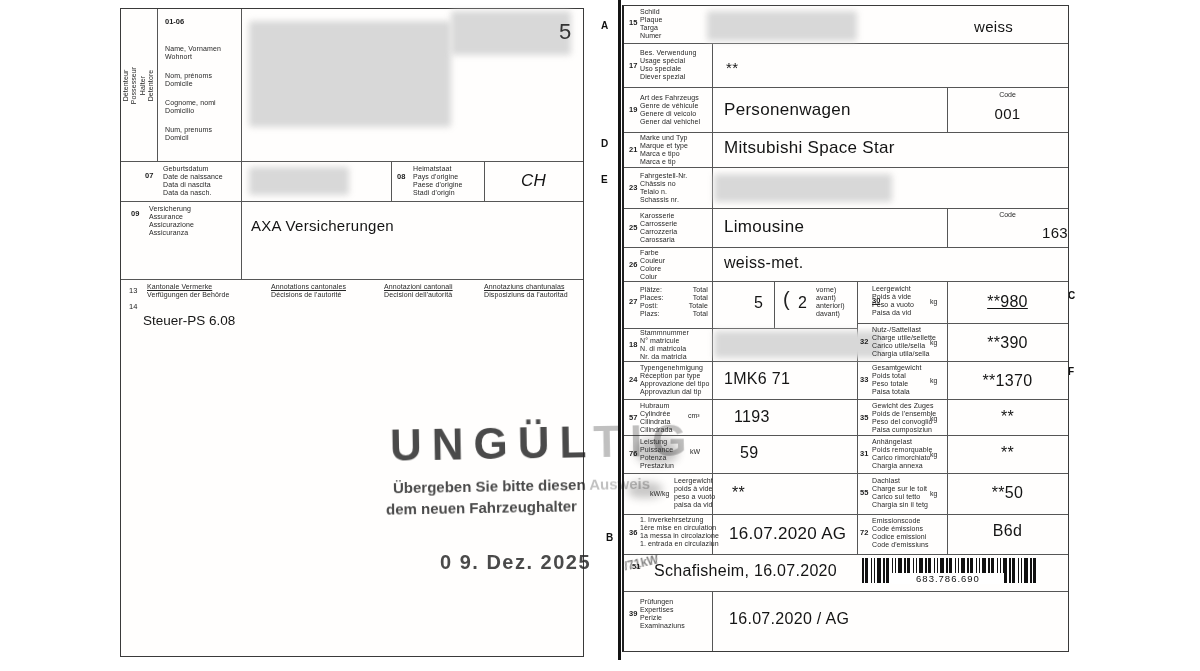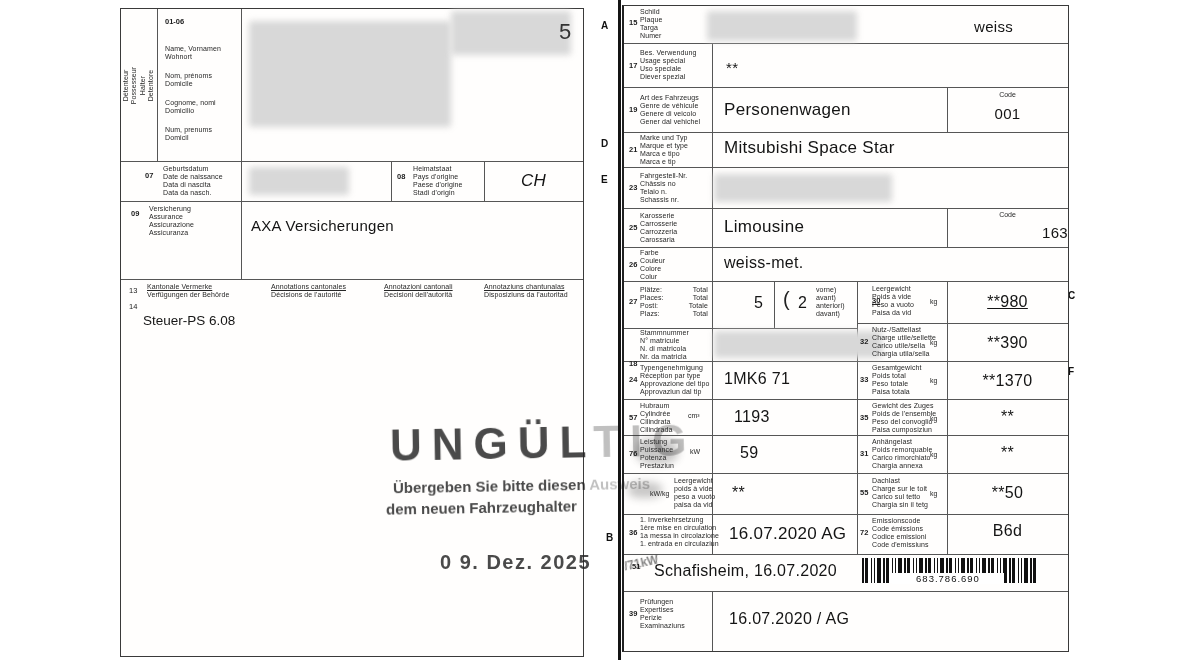--- a/index.html
+++ b/index.html
@@ -206,21 +206,21 @@
 Totale
 Total</div>
     <div class="abs val val-md" style="left:130px;top:288px;">5</div>
     <div class="abs" style="left:159px;top:282px;font-size:20px;color:#222;">(</div>
     <div class="abs val val-md" style="left:174px;top:288px;">2</div>
     <div class="abs lbl pre" style="left:192px;top:280px;">vorne)
 avant)
 anteriori)
 davant)</div>
 
-    <div class="abs num" style="left:5px;top:334px;margin-top:19px;">18</div>
+    <div class="abs num" style="left:5px;top:334px;">18</div>
     <div class="abs lbl pre" style="left:16px;top:323px;">Stammnummer
 N° matricule
 N. di matricola
 Nr. da matricla</div>
     <div class="redact" style="left:90px;top:325px;width:168px;height:27px;"></div>
 
     <div class="abs num" style="left:5px;top:369px;">24</div>
     <div class="abs lbl pre" style="left:16px;top:358px;">Typengenehmigung
 Réception par type
 Approvazione del tipo

